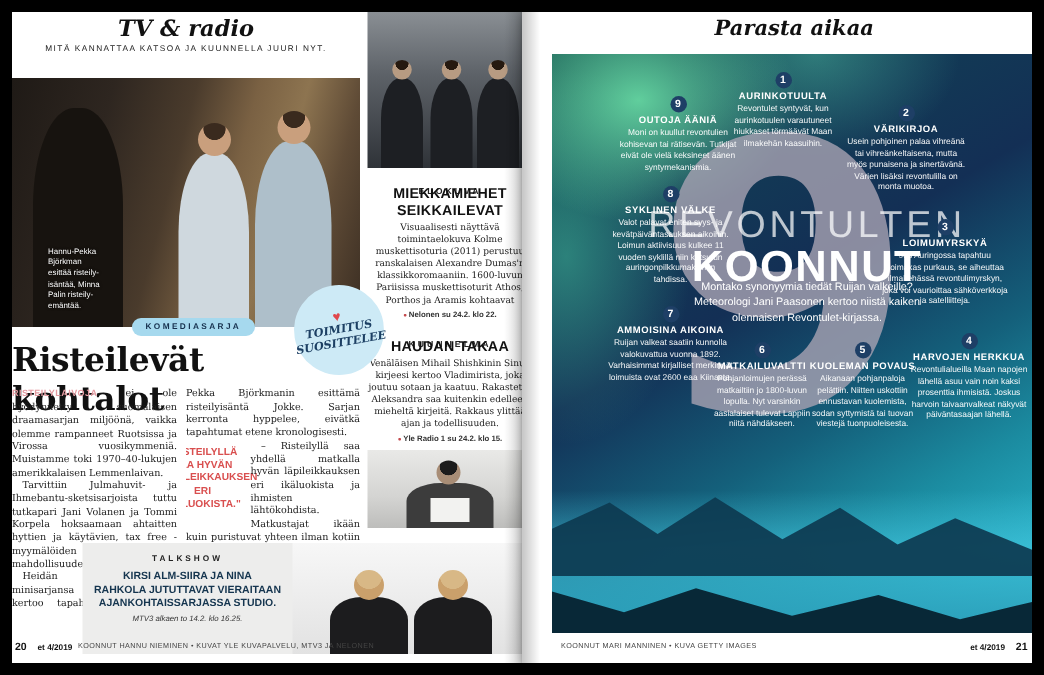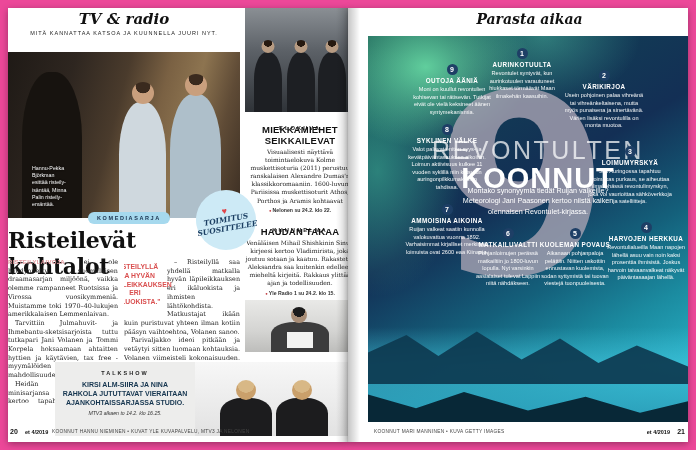--- a/index.html
+++ b/index.html
@@ -1,16 +1,16 @@
 <!DOCTYPE html>
 <html><head>
 <meta charset="utf-8">
 <style>
   html,body{margin:0;padding:0;background:#d6d5d3;font-family:"Liberation Sans",sans-serif;}
-  .spread{position:relative;width:696px;height:450px;background:#ec4899;overflow:hidden;}
+  .spread{position:relative;width:696px;height:450px;background:#000000;overflow:hidden;}
   .page{position:absolute;top:8px;width:340px;height:434px;background:#ffffff;box-shadow:0 2px 7px rgba(0,0,0,.35);}
   #left-page{left:8px;}
   #right-page{left:348px;}
   .gutter{position:absolute;top:8px;left:336px;width:24px;height:434px;z-index:6;pointer-events:none;
     background:linear-gradient(to right,rgba(0,0,0,0),rgba(0,0,0,.14) 45%,rgba(0,0,0,.22) 52%,rgba(0,0,0,0));}
   .prl{white-space:pre-line;}
 
   
   .lp-head{position:absolute;left:0;top:2px;width:232px;text-align:center;}
   .script-title{font-family:"DejaVu Serif",serif;font-style:italic;font-weight:bold;font-size:15px;color:#111;}
@@ -147,20 +147,21 @@
     <h1 class="headline" style="margin:0;">Risteilevät kohtalot</h1>
 
     <div class="body-col" id="col1">
       <p><span class="lead-word">RISTEILYLAIVOJA</span><span> ei ole hyödynnetty suomalaisen draamasarjan miljöönä, vaikka olemme rampanneet Ruotsissa ja Virossa vuosikymmeniä. Muistamme toki 1970–40-lukujen amerikkalaisen Lemmenlaivan.</span></p>
       <p class="ind">Tarvittiin Julmahuvit- ja Ihmebantu-sketsisarjoista tuttu tutkapari Jani Volanen ja Tommi Korpela hoksaamaan ahtaitten hyttien ja käytävien, tax free -myymälöiden ja buffetpöytien mahdollisuudet.</p>
       <p class="ind">Heidän neliosainen minisarjansa M/S Romantic kertoo tapahtumista matkalla Helsingistä Tukholmaan.</p>
 
     </div>
 
     <div class="body-col" id="col2">
+      <p>Pekka Björkmanin esittämä risteilyisäntä Jokke. Sarjan kerronta hyppelee, eivätkä tapahtumat etene kronologisesti.</p>
       <div class="pull-quote">"RISTEILYLLÄ SAA HYVÄN LÄPILEIKKAUKSEN ERI IKÄLUOKISTA."</div>
       <p class="ind">– Risteilyllä saa yhdellä matkalla hyvän läpileikkauksen eri ikäluokista ja ihmisten lähtökohdista. Matkustajat ikään kuin puristuvat yhteen ilman kotiin pääsyn vaihtoehtoa, Volanen sanoo.</p>
       <p class="ind">Parivaljakko ideoi pitkään ja vetäytyi sitten luomaan kohtauksia. Volanen viimeisteli kokonaisuuden. Aiempien töiden perusteella sarjalta voi odottaa persoonallista huumoria.</p>
 
     </div>
 
     <div class="mid m-photo1">
       <div class="musketeer" style="left:8%;">
           <div class="head"></div>
         </div>

